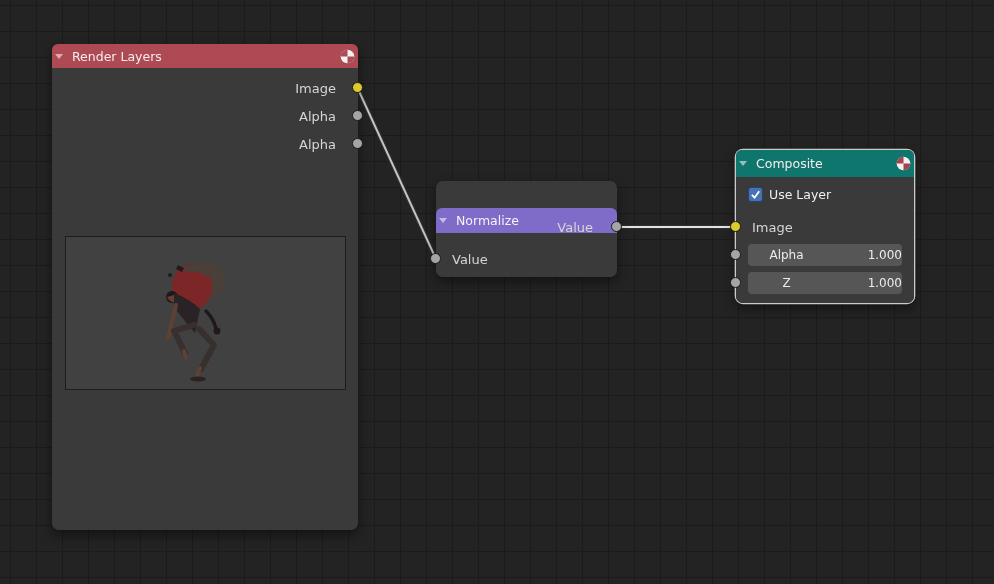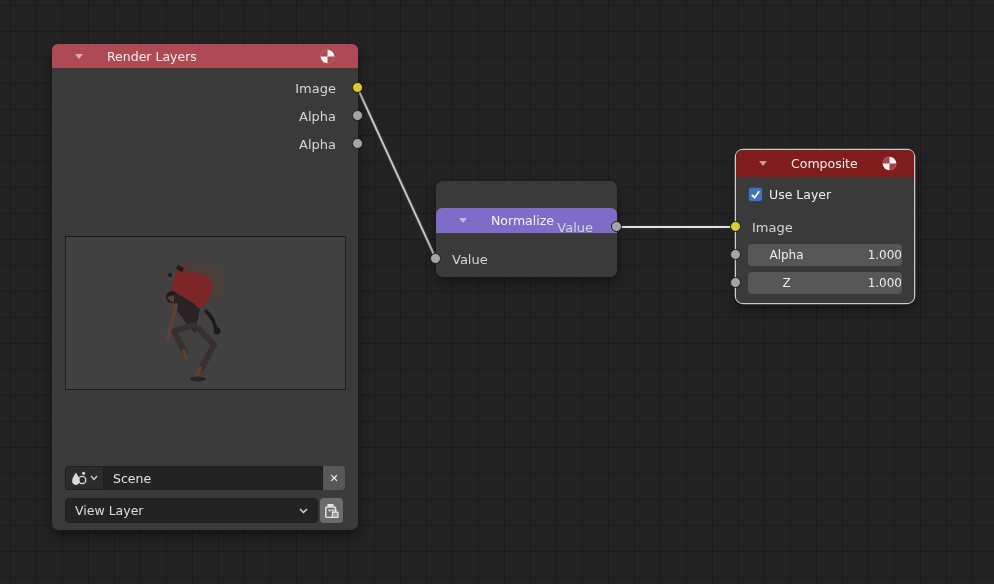--- a/index.html
+++ b/index.html
@@ -14,21 +14,21 @@
     background-position:10px 5px;
   }
   .links{position:absolute;left:0;top:0;width:994px;height:584px;z-index:1;}
   .node{
     position:absolute;z-index:2;border-radius:7px;
     background:rgba(59,59,59,0.96);
     box-shadow:0 5px 12px rgba(0,0,0,0.45);
   }
   .node.active{box-shadow:0 0 0 1.3px #cbcbcb,0 5px 12px rgba(0,0,0,0.5);}
   .node-header{
-    display:flex;align-items:center;gap:24px;padding:0 23px;
+    display:flex;align-items:center;gap:9px;padding:0 3px;
     border-radius:6px 6px 0 0;color:#f4ecec;font-size:12.5px;
   }
   .tri{width:0;height:0;border-left:4.5px solid transparent;border-right:4.5px solid transparent;border-top:5.5px solid rgba(255,255,255,0.55);}
   .hdr-sphere{margin-left:auto;display:flex;}
   .node-label{position:absolute;height:15px;line-height:15px;font-size:13px;color:#d6d6d6;white-space:nowrap;}
   .socket{position:absolute;width:11px;height:11px;border-radius:50%;box-sizing:border-box;border:1px solid #191919;z-index:3;}
   .socket.yellow{background:#ddca2d;}
   .socket.gray{background:#a5a5a5;}
   .preview{position:absolute;background:#414141;border:1px solid #1d1d1d;box-sizing:border-box;}
   .row{position:absolute;display:flex;align-items:stretch;}
@@ -119,72 +119,36 @@
 
         <path d="M128,88 L108,94 L119,116" stroke="#37302f" stroke-width="6" fill="none" stroke-linejoin="round" stroke-linecap="round"></path>
         <path d="M118,114 l2,7" stroke="#5f4132" stroke-width="4" fill="none" stroke-linecap="round"></path>
 
         <path d="M133,92 L148,108 L135,132" stroke="#37302f" stroke-width="6" fill="none" stroke-linejoin="round" stroke-linecap="round"></path>
         <path d="M134,131 l-3,8" stroke="#5f4132" stroke-width="4" fill="none" stroke-linecap="round"></path>
         <ellipse cx="132" cy="142" rx="8" ry="2.4" fill="#2a2326"></ellipse>
       </svg>
     </div>
 
-    <div class="row" style="left:13px;top:422px;width:280px;height:24px;">
-      <div class="btn-iconbox">
-        <svg width="17" height="14" viewBox="0 0 17 14">
-          <path d="M5,1.5 C6.8,4.5 8.6,7.2 8.6,9.3 A3.8,3.8 0 1 1 1.2,9.3 C1.2,7.2 3.2,4.5 5,1.5 Z" fill="#dcdcdc"></path>
-          <circle cx="11.2" cy="9" r="3.6" fill="none" stroke="#dcdcdc" stroke-width="1.3"></circle>
-          <circle cx="12.6" cy="2.2" r="1.5" fill="#dcdcdc"></circle>
-        </svg>
-        <svg width="8" height="6" viewBox="0 0 8 6">
-          <path d="M1,1 L4,4.4 L7,1" stroke="#cfcfcf" stroke-width="1.4" fill="none"></path>
-        </svg>
-      </div>
-      <div class="txt-field">
-        <span>Scene</span>
-      </div>
-      <div class="btn-x">
-        <span>✕</span>
-      </div>
-    </div>
 
-    <div class="row" style="left:13px;top:454px;width:280px;height:25px;">
-      <div class="dropdown" style="width:253px;">
-        <span>View Layer</span>
-        <svg width="9" height="6" viewBox="0 0 9 6">
-          <path d="M1,1 L4.5,4.6 L8,1" stroke="#d8d8d8" stroke-width="1.4" fill="none"></path>
-        </svg>
-      </div>
-      <div class="btn-gray" style="width:23px;margin-left:2px;">
-        <svg width="15" height="16" viewBox="0 0 15 16">
-          <rect x="3.5" y="1" width="6" height="2.4" fill="#e6e6e6"></rect>
-          <rect x="1.8" y="4" width="9.6" height="10.4" rx="1" fill="none" stroke="#e6e6e6" stroke-width="1.4"></rect>
-          <rect x="4.6" y="6.4" width="2" height="2" fill="#e6e6e6"></rect>
-          <rect x="7.6" y="6.4" width="2" height="2" fill="#e6e6e6"></rect>
-          <rect x="10.6" y="6.4" width="2" height="2" fill="#e6e6e6"></rect>
-          <rect x="8.4" y="9.2" width="5.6" height="5.2" fill="#9a9a9a" stroke="#e6e6e6" stroke-width="1.2"></rect>
-        </svg>
-      </div>
-    </div>
   </div>
 
   <div class="node" style="left:436px;top:181px;width:181px;height:96px;">
     <div class="node-header" style="background:#7f6cc8;height:25px;color:#f3f1fa;margin-top:27px;">
       <span class="tri"></span>
       <span>Normalize</span>
     </div>
     <div class="node-label" style="top:39px;right:24px;">Value</div>
     <div class="socket gray" style="left:175px;top:40px;"></div>
     <div class="node-label" style="top:71px;left:16px;">Value</div>
     <div class="socket gray" style="left:-6px;top:72px;"></div>
   </div>
 
   <div class="node active" style="left:736px;top:150px;width:178px;height:153px;">
-    <div class="node-header" style="background:#7f1d1d;height:27px;">
+    <div class="node-header" style="background:#0f766e;height:27px;">
       <span class="tri"></span>
       <span>Composite</span>
       <span class="hdr-sphere">
         <svg width="15" height="15" viewBox="0 0 14 14">
           <circle cx="7" cy="7" r="6.4" fill="#f2f2f2"></circle>
           <path d="M7 0.6 A6.4 6.4 0 0 0 0.6 7 L7 7 Z" fill="#a8434c"></path>
           <path d="M7 13.4 A6.4 6.4 0 0 0 13.4 7 L7 7 Z" fill="#a8434c"></path>
         </svg>
       </span>
     </div>

